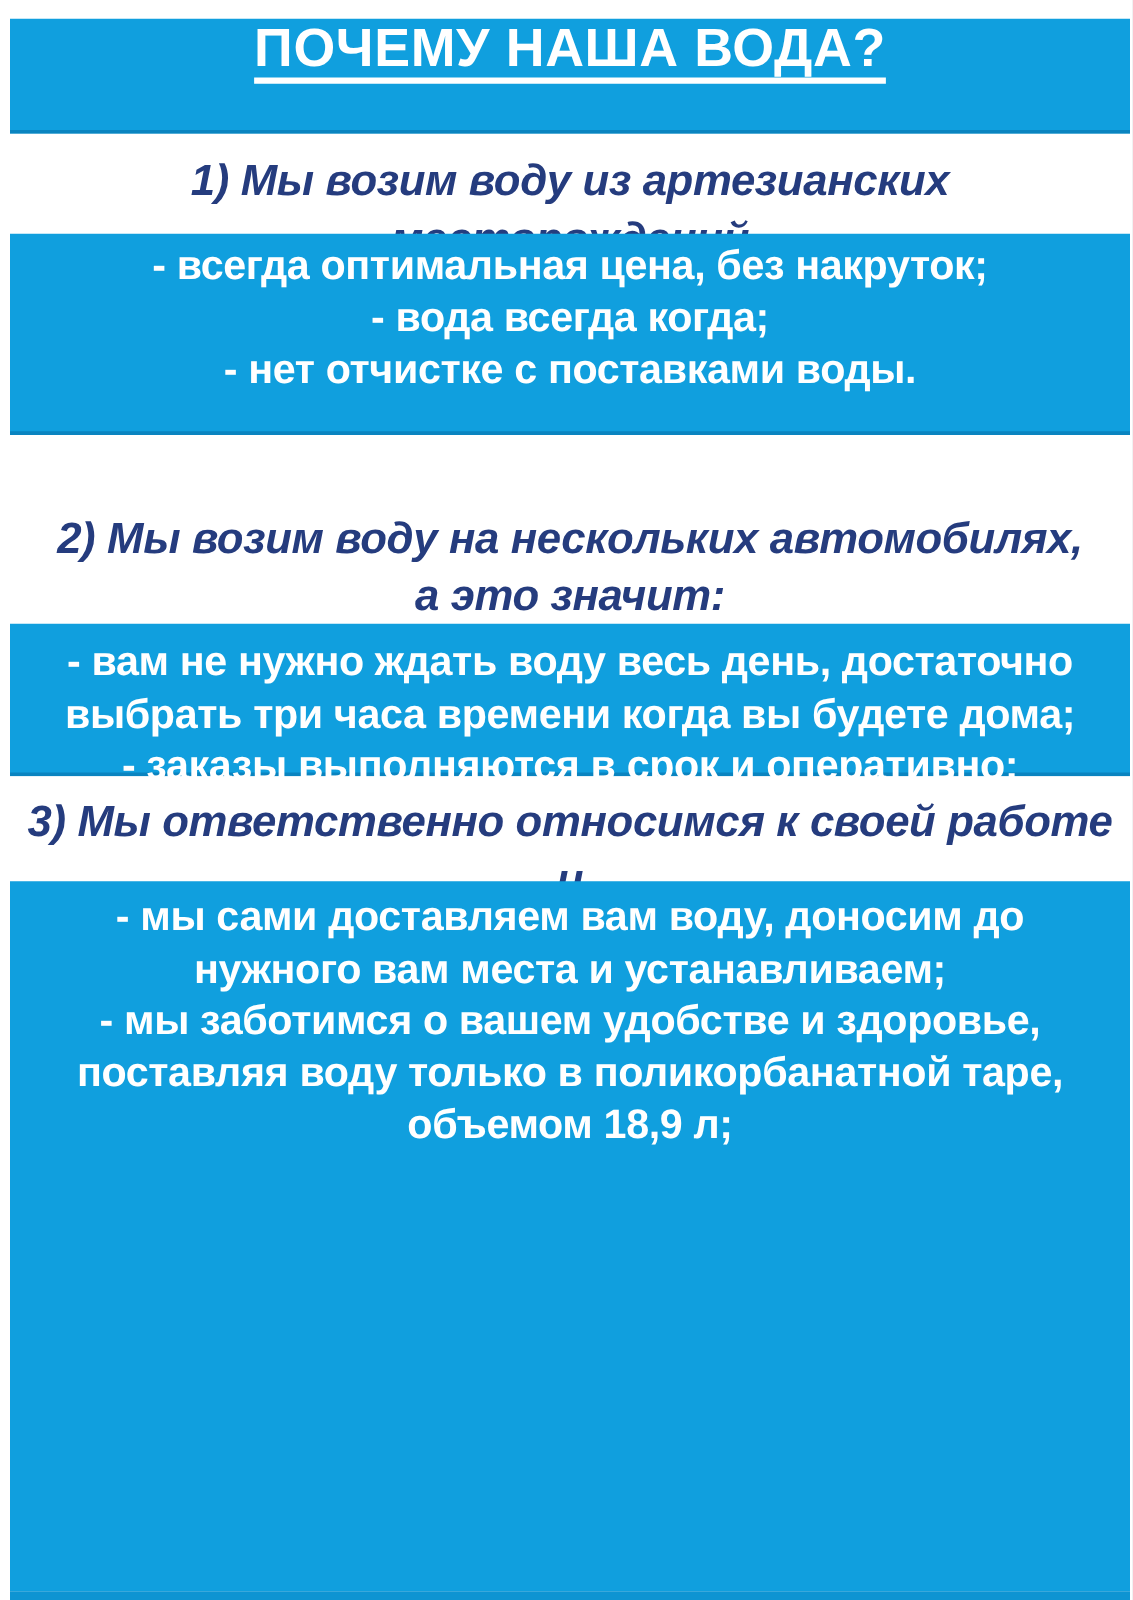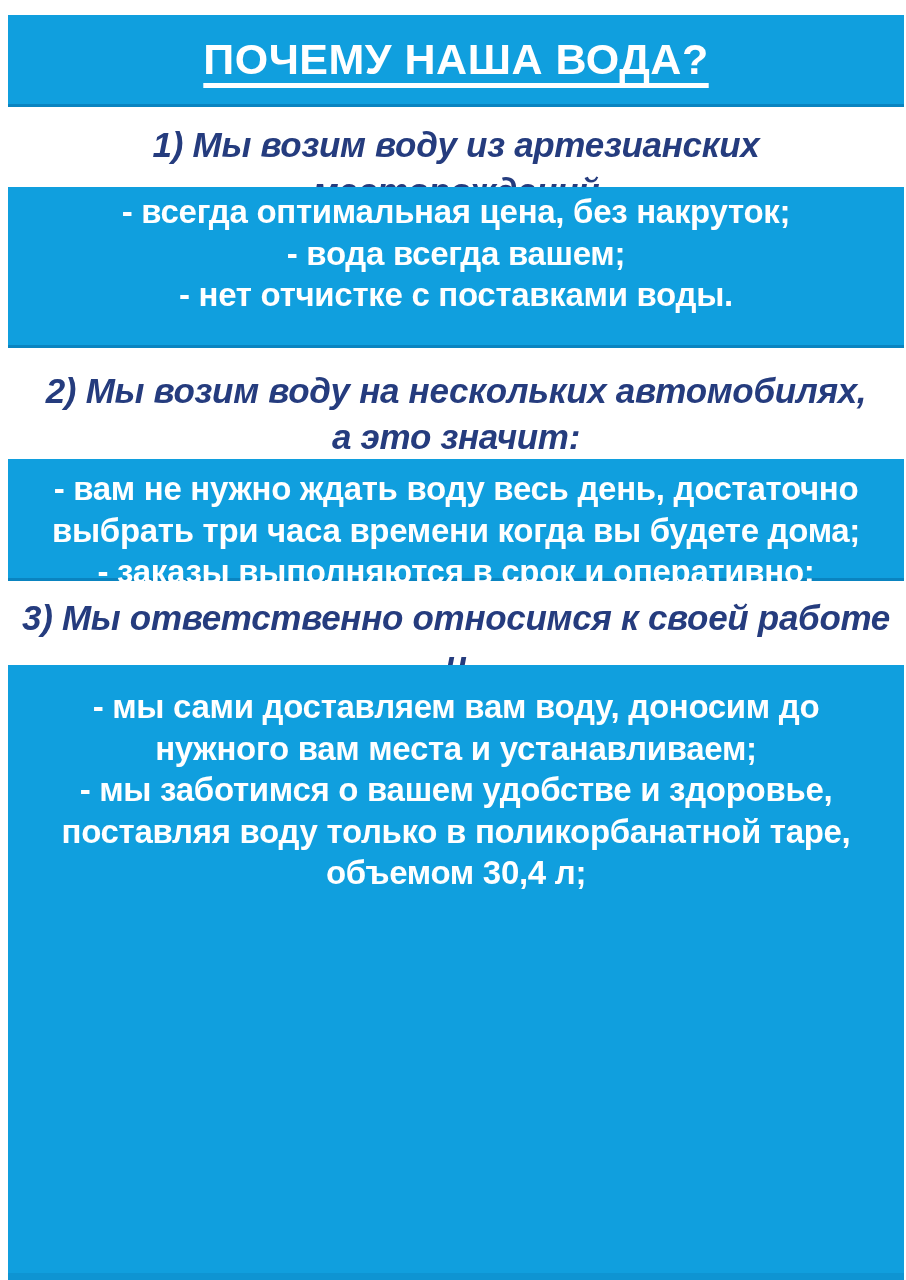--- a/index.html
+++ b/index.html
@@ -36,53 +36,53 @@
   .intro-bullet {
     font-size: 34px;
     line-height: 1.14;
     margin-bottom: 11px;
     white-space: pre-line;
     text-align: left;
   }
 
   .white-band { height: 11px; background: var(--white, #ffffff); flex: 0 0 auto; }
 
-  .sec-b { height: 92px; display: flex; align-items: center; justify-content: center; }
+  .sec-b { height: 92px; display: flex; justify-content: center; }
   .title-sub {
     text-align: center;
     font-size: 43px;
     letter-spacing: 0.5px;
     text-decoration: underline;
     text-decoration-thickness: 5px;
     text-underline-offset: 9px;
     white-space: pre-line;
   }
 
   .block-heading {
     font-style: italic;
     text-align: center;
     font-size: 35px;
     line-height: 1.3;
     white-space: pre-line;
     letter-spacing: -0.3px;
   }
   .sec-c { height: 80px; padding-top: 15px; }
-  .sec-e { height: 111px; padding-top: 20px; }
+  .sec-e { height: 111px; padding-top: 20px; margin-top: 40px; }
   .sec-g { height: 84px; padding-top: 14px; }
 
   .blue-bullet {
     text-align: center;
     font-size: 33px;
     line-height: 1.26;
     white-space: pre-line;
     letter-spacing: -0.3px;
   }
   .sec-d { height: 161px; padding-top: 4px; }
   .sec-f { height: 122px; padding-top: 9px; }
-  .sec-h { height: 233px; padding-top: 21px; flex: 1 1 auto; }
+  .sec-h { height: 233px; padding-top: 7px; flex: 1 1 auto; }
 
   .bottom-strip { height: 7px; background: var(--strip, #0e94d2); flex: 0 0 auto; }
 </style>
 </head>
 <body>
 
 <div class="poster">
 
 
   <div class="white-band"></div>
@@ -91,21 +91,21 @@
     <div class="title-sub">ПОЧЕМУ НАША ВОДА?</div>
   </div>
 
   <div class="sec white-sec sec-c">
     <div class="block-heading">1) Мы возим воду из артезианских месторождений
 Крыма, а это значит:</div>
   </div>
 
   <div class="sec blue sec-d edge">
     <div class="blue-bullet">- всегда оптимальная цена, без накруток;</div>
-    <div class="blue-bullet">- вода всегда вашем;</div>
+    <div class="blue-bullet">- вода всегда когда;</div>
     <div class="blue-bullet">- нет отчистке с поставками воды.</div>
   </div>
 
   <div class="sec white-sec sec-e">
     <div class="block-heading">2) Мы возим воду на нескольких автомобилях,
 а это значит:</div>
   </div>
 
   <div class="sec blue sec-f edge">
     <div class="blue-bullet">- вам не нужно ждать воду весь день, достаточно
@@ -116,18 +116,18 @@
   <div class="sec white-sec sec-g">
     <div class="block-heading">3) Мы ответственно относимся к своей работе и
 качественно ее выполняем, а это значит:</div>
   </div>
 
   <div class="sec blue sec-h">
     <div class="blue-bullet">- мы сами доставляем вам воду, доносим до
 нужного вам места и устанавливаем;</div>
     <div class="blue-bullet">- мы заботимся о вашем удобстве и здоровье,
 поставляя воду только в поликорбанатной таре,
-объемом 30,4 л;</div>
+объемом 18,9 л;</div>
   </div>
 
   <div class="bottom-strip"></div>
 
 </div>
 
 </body></html>

